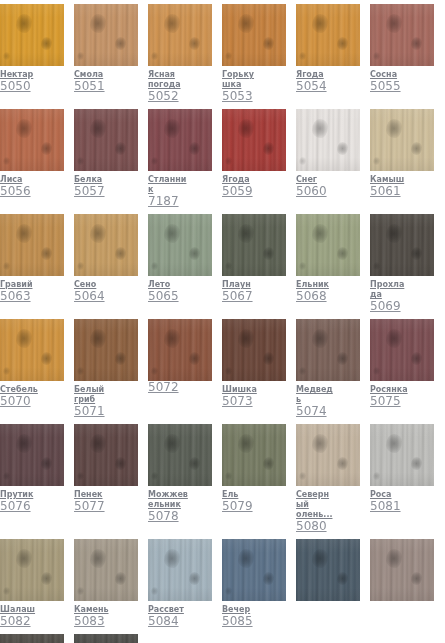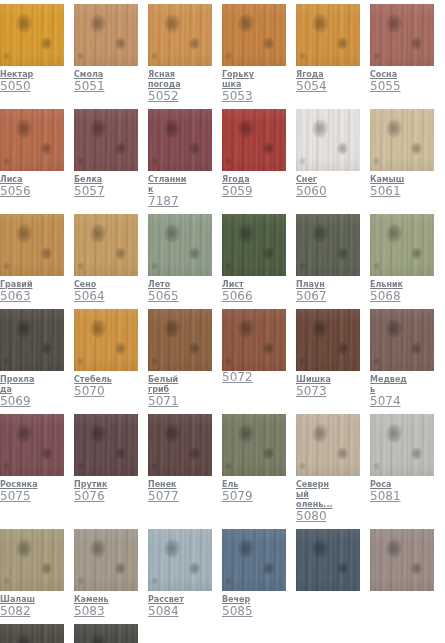--- a/index.html
+++ b/index.html
@@ -255,30 +255,20 @@
       <a class="swatch-chip" style="background-color: rgb(142, 157, 136);">
         <span class="grain"></span>
         <span class="knot knot-a"></span>
         <span class="knot knot-b"></span>
         <span class="knot knot-c"></span>
       </a>
       <a class="swatch-name">Лето</a>
       <a class="swatch-code">5065</a>
     </div>
     <div class="swatch-card">
-      <a class="swatch-chip" style="background-color: rgb(76, 92, 65);">
-        <span class="grain"></span>
-        <span class="knot knot-a"></span>
-        <span class="knot knot-b"></span>
-        <span class="knot knot-c"></span>
-      </a>
-      <a class="swatch-name">Лист</a>
-      <a class="swatch-code">5066</a>
-    </div>
-    <div class="swatch-card">
       <a class="swatch-chip" style="background-color: rgb(92, 97, 83);">
         <span class="grain"></span>
         <span class="knot knot-a"></span>
         <span class="knot knot-b"></span>
         <span class="knot knot-c"></span>
       </a>
       <a class="swatch-name">Плаун</a>
       <a class="swatch-code">5067</a>
     </div>
     <div class="swatch-card">
@@ -372,20 +362,30 @@
     </div>
     <div class="swatch-card">
       <a class="swatch-chip" style="background-color: rgb(95, 71, 69);">
         <span class="grain"></span>
         <span class="knot knot-a"></span>
         <span class="knot knot-b"></span>
         <span class="knot knot-c"></span>
       </a>
       <a class="swatch-name">Пенек</a>
       <a class="swatch-code">5077</a>
+    </div>
+    <div class="swatch-card">
+      <a class="swatch-chip" style="background-color: rgb(90, 95, 86);">
+        <span class="grain"></span>
+        <span class="knot knot-a"></span>
+        <span class="knot knot-b"></span>
+        <span class="knot knot-c"></span>
+      </a>
+      <a class="swatch-name">Можжевельник</a>
+      <a class="swatch-code">5078</a>
     </div>
     <div class="swatch-card">
       <a class="swatch-chip" style="background-color: rgb(118, 123, 99);">
         <span class="grain"></span>
         <span class="knot knot-a"></span>
         <span class="knot knot-b"></span>
         <span class="knot knot-c"></span>
       </a>
       <a class="swatch-name">Ель</a>
       <a class="swatch-code">5079</a>

